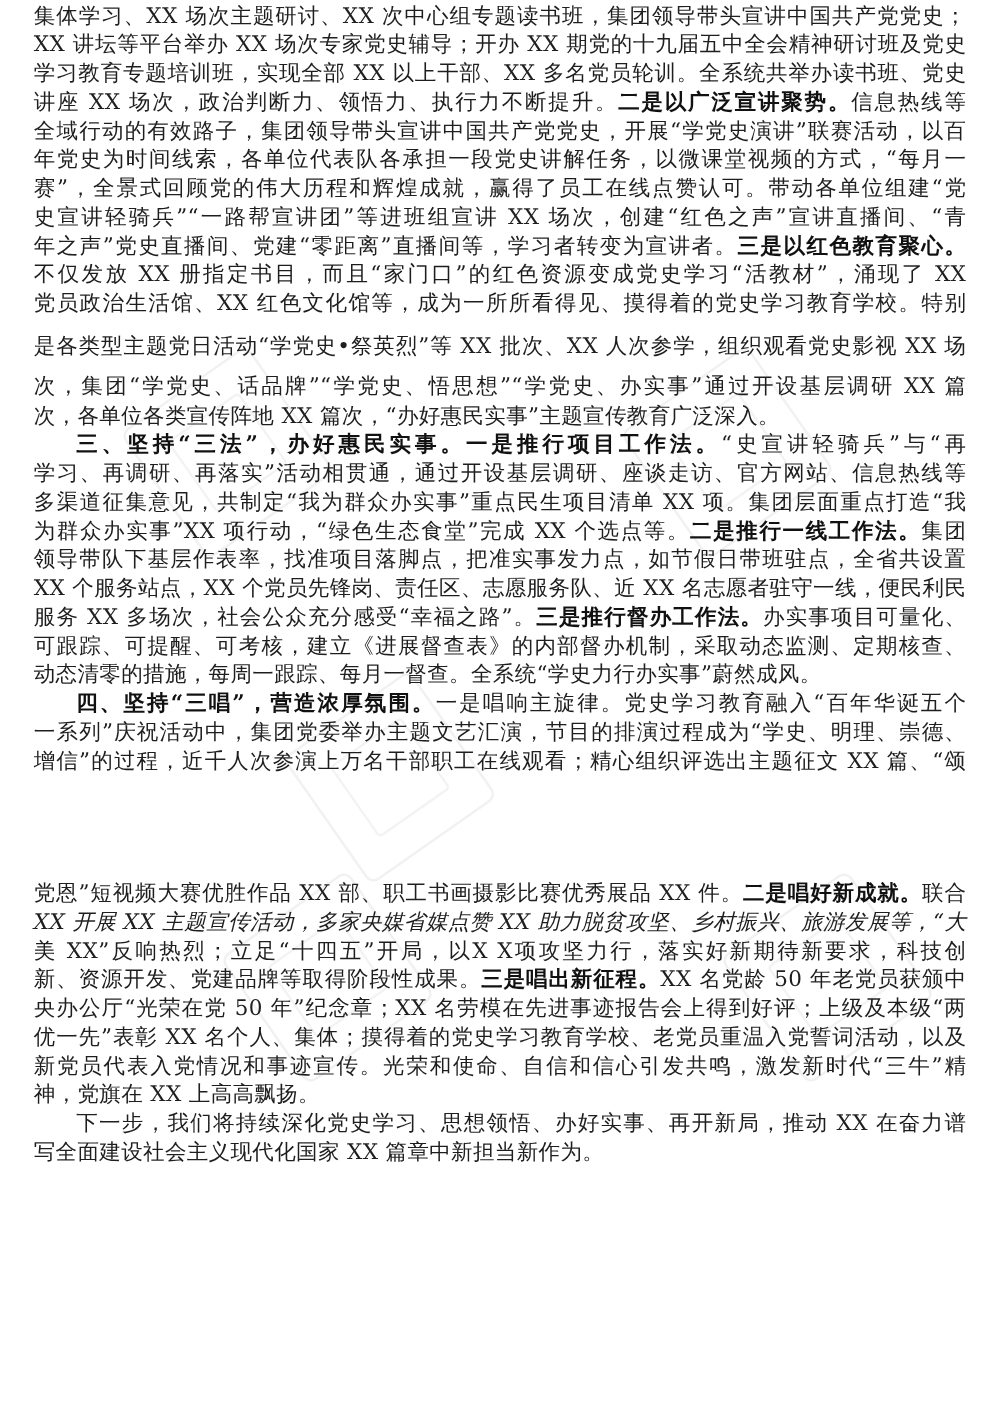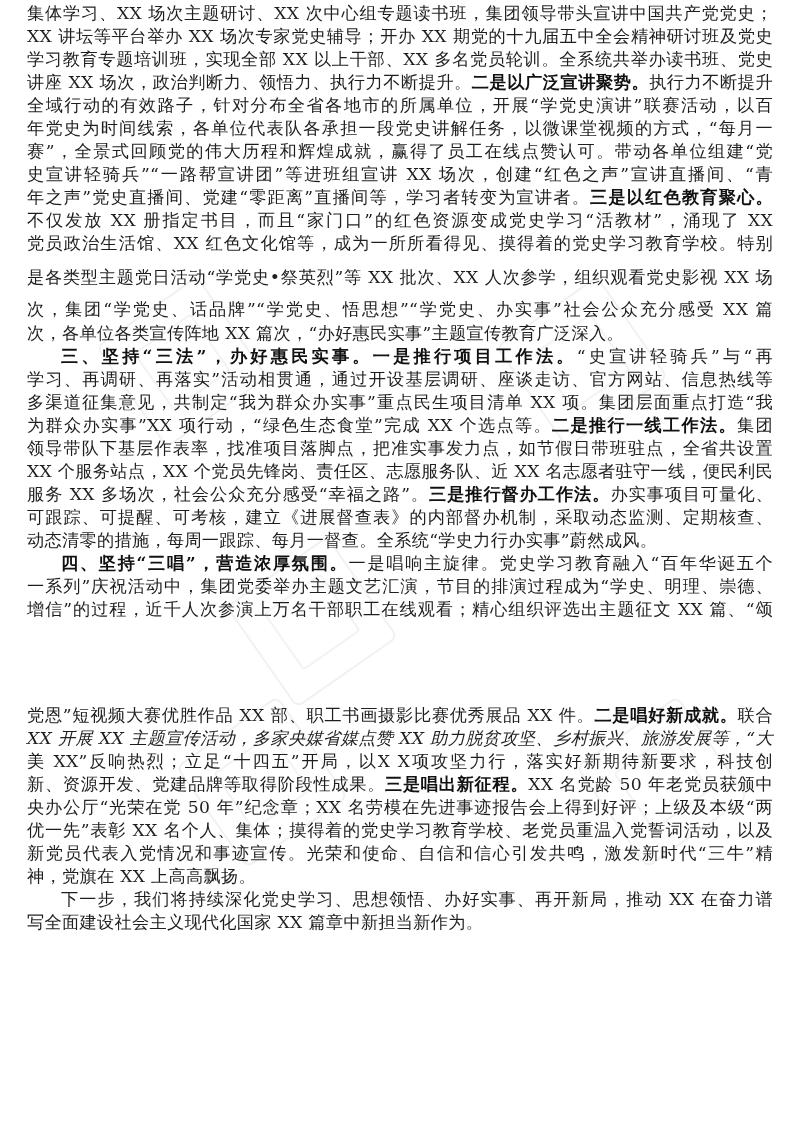--- a/index.html
+++ b/index.html
@@ -24,30 +24,30 @@
   <div class="wm" style="left:120px;top:300px;"></div>
   <div class="wm" style="left:520px;top:300px;"></div>
   <div class="wm" style="left:250px;top:560px;"></div>
   <div class="wm" style="left:200px;top:720px;"></div>
   <div class="wm" style="left:600px;top:720px;"></div>
 
   <div class="page" id="page-top">
       <div class="line" style="top: 2px;"><span>集体学习、XX 场次主题研讨、XX 次中心组专题读书班，集团领导带头宣讲中国共产党党史；</span></div>
       <div class="line" style="top: 25px;"><span>XX 讲坛等平台举办 XX 场次专家党史辅导；开办 XX 期党的十九届五中全会精神研讨班及党史</span></div>
       <div class="line" style="top: 48px;"><span>学习教育专题培训班，实现全部 XX 以上干部、XX 多名党员轮训。全系统共举办读书班、党史</span></div>
-      <div class="line" style="top: 71px;"><span>讲座 XX 场次，政治判断力、领悟力、执行力不断提升。</span><b>二是以广泛宣讲聚势。</b><span>执行力不断提升</span></div>
-      <div class="line" style="top: 94px;"><span>全域行动的有效路子，针对分布全省各地市的所属单位，开展“学党史演讲”联赛活动，以百</span></div>
+      <div class="line" style="top: 71px;"><span>讲座 XX 场次，政治判断力、领悟力、执行力不断提升。</span><b>二是以广泛宣讲聚势。</b><span>信息热线等</span></div>
+      <div class="line" style="top: 94px;"><span>全域行动的有效路子，集团领导带头宣讲中国共产党党史，开展“学党史演讲”联赛活动，以百</span></div>
       <div class="line" style="top: 117px;"><span>年党史为时间线索，各单位代表队各承担一段党史讲解任务，以微课堂视频的方式，“每月一</span></div>
       <div class="line" style="top: 140px;"><span>赛”，全景式回顾党的伟大历程和辉煌成就，赢得了员工在线点赞认可。带动各单位组建“党</span></div>
       <div class="line" style="top: 163px;"><span>史宣讲轻骑兵”“一路帮宣讲团”等进班组宣讲 XX 场次，创建“红色之声”宣讲直播间、“青</span></div>
       <div class="line" style="top: 186px;"><span>年之声”党史直播间、党建“零距离”直播间等，学习者转变为宣讲者。</span><b>三是以红色教育聚心。</b></div>
       <div class="line" style="top: 209px;"><span>不仅发放 XX 册指定书目，而且“家门口”的红色资源变成党史学习“活教材”，涌现了 XX</span></div>
       <div class="line" style="top: 232px;"><span>党员政治生活馆、XX 红色文化馆等，成为一所所看得见、摸得着的党史学习教育学校。特别</span></div>
       <div class="line" style="top: 266px;"><span>是各类型主题党日活动“学党史•祭英烈”等 XX 批次、XX 人次参学，组织观看党史影视 XX 场</span></div>
-      <div class="line" style="top: 298px;"><span>次，集团“学党史、话品牌”“学党史、悟思想”“学党史、办实事”社会公众充分感受 XX 篇</span></div>
+      <div class="line" style="top: 298px;"><span>次，集团“学党史、话品牌”“学党史、悟思想”“学党史、办实事”通过开设基层调研 XX 篇</span></div>
       <div class="line last" style="top: 322px;"><span>次，各单位各类宣传阵地 XX 篇次，“办好惠民实事”主题宣传教育广泛深入。</span></div>
       <div class="line indent" style="top: 345px;"><b>三、坚持“三法”，办好惠民实事。一是推行项目工作法。</b><span>“史宣讲轻骑兵”与“再</span></div>
       <div class="line" style="top: 368px;"><span>学习、再调研、再落实”活动相贯通，通过开设基层调研、座谈走访、官方网站、信息热线等</span></div>
       <div class="line" style="top: 391px;"><span>多渠道征集意见，共制定“我为群众办实事”重点民生项目清单 XX 项。集团层面重点打造“我</span></div>
       <div class="line" style="top: 414px;"><span>为群众办实事”XX 项行动，“绿色生态食堂”完成 XX 个选点等。</span><b>二是推行一线工作法。</b><span>集团</span></div>
       <div class="line" style="top: 437px;"><span>领导带队下基层作表率，找准项目落脚点，把准实事发力点，如节假日带班驻点，全省共设置</span></div>
       <div class="line" style="top: 460px;"><span>XX 个服务站点，XX 个党员先锋岗、责任区、志愿服务队、近 XX 名志愿者驻守一线，便民利民</span></div>
       <div class="line" style="top: 483px;"><span>服务 XX 多场次，社会公众充分感受“幸福之路”。</span><b>三是推行督办工作法。</b><span>办实事项目可量化、</span></div>
       <div class="line" style="top: 506px;"><span>可跟踪、可提醒、可考核，建立《进展督查表》的内部督办机制，采取动态监测、定期核查、</span></div>
       <div class="line last" style="top: 529px;"><span>动态清零的措施，每周一跟踪、每月一督查。全系统“学史力行办实事”蔚然成风。</span></div>

